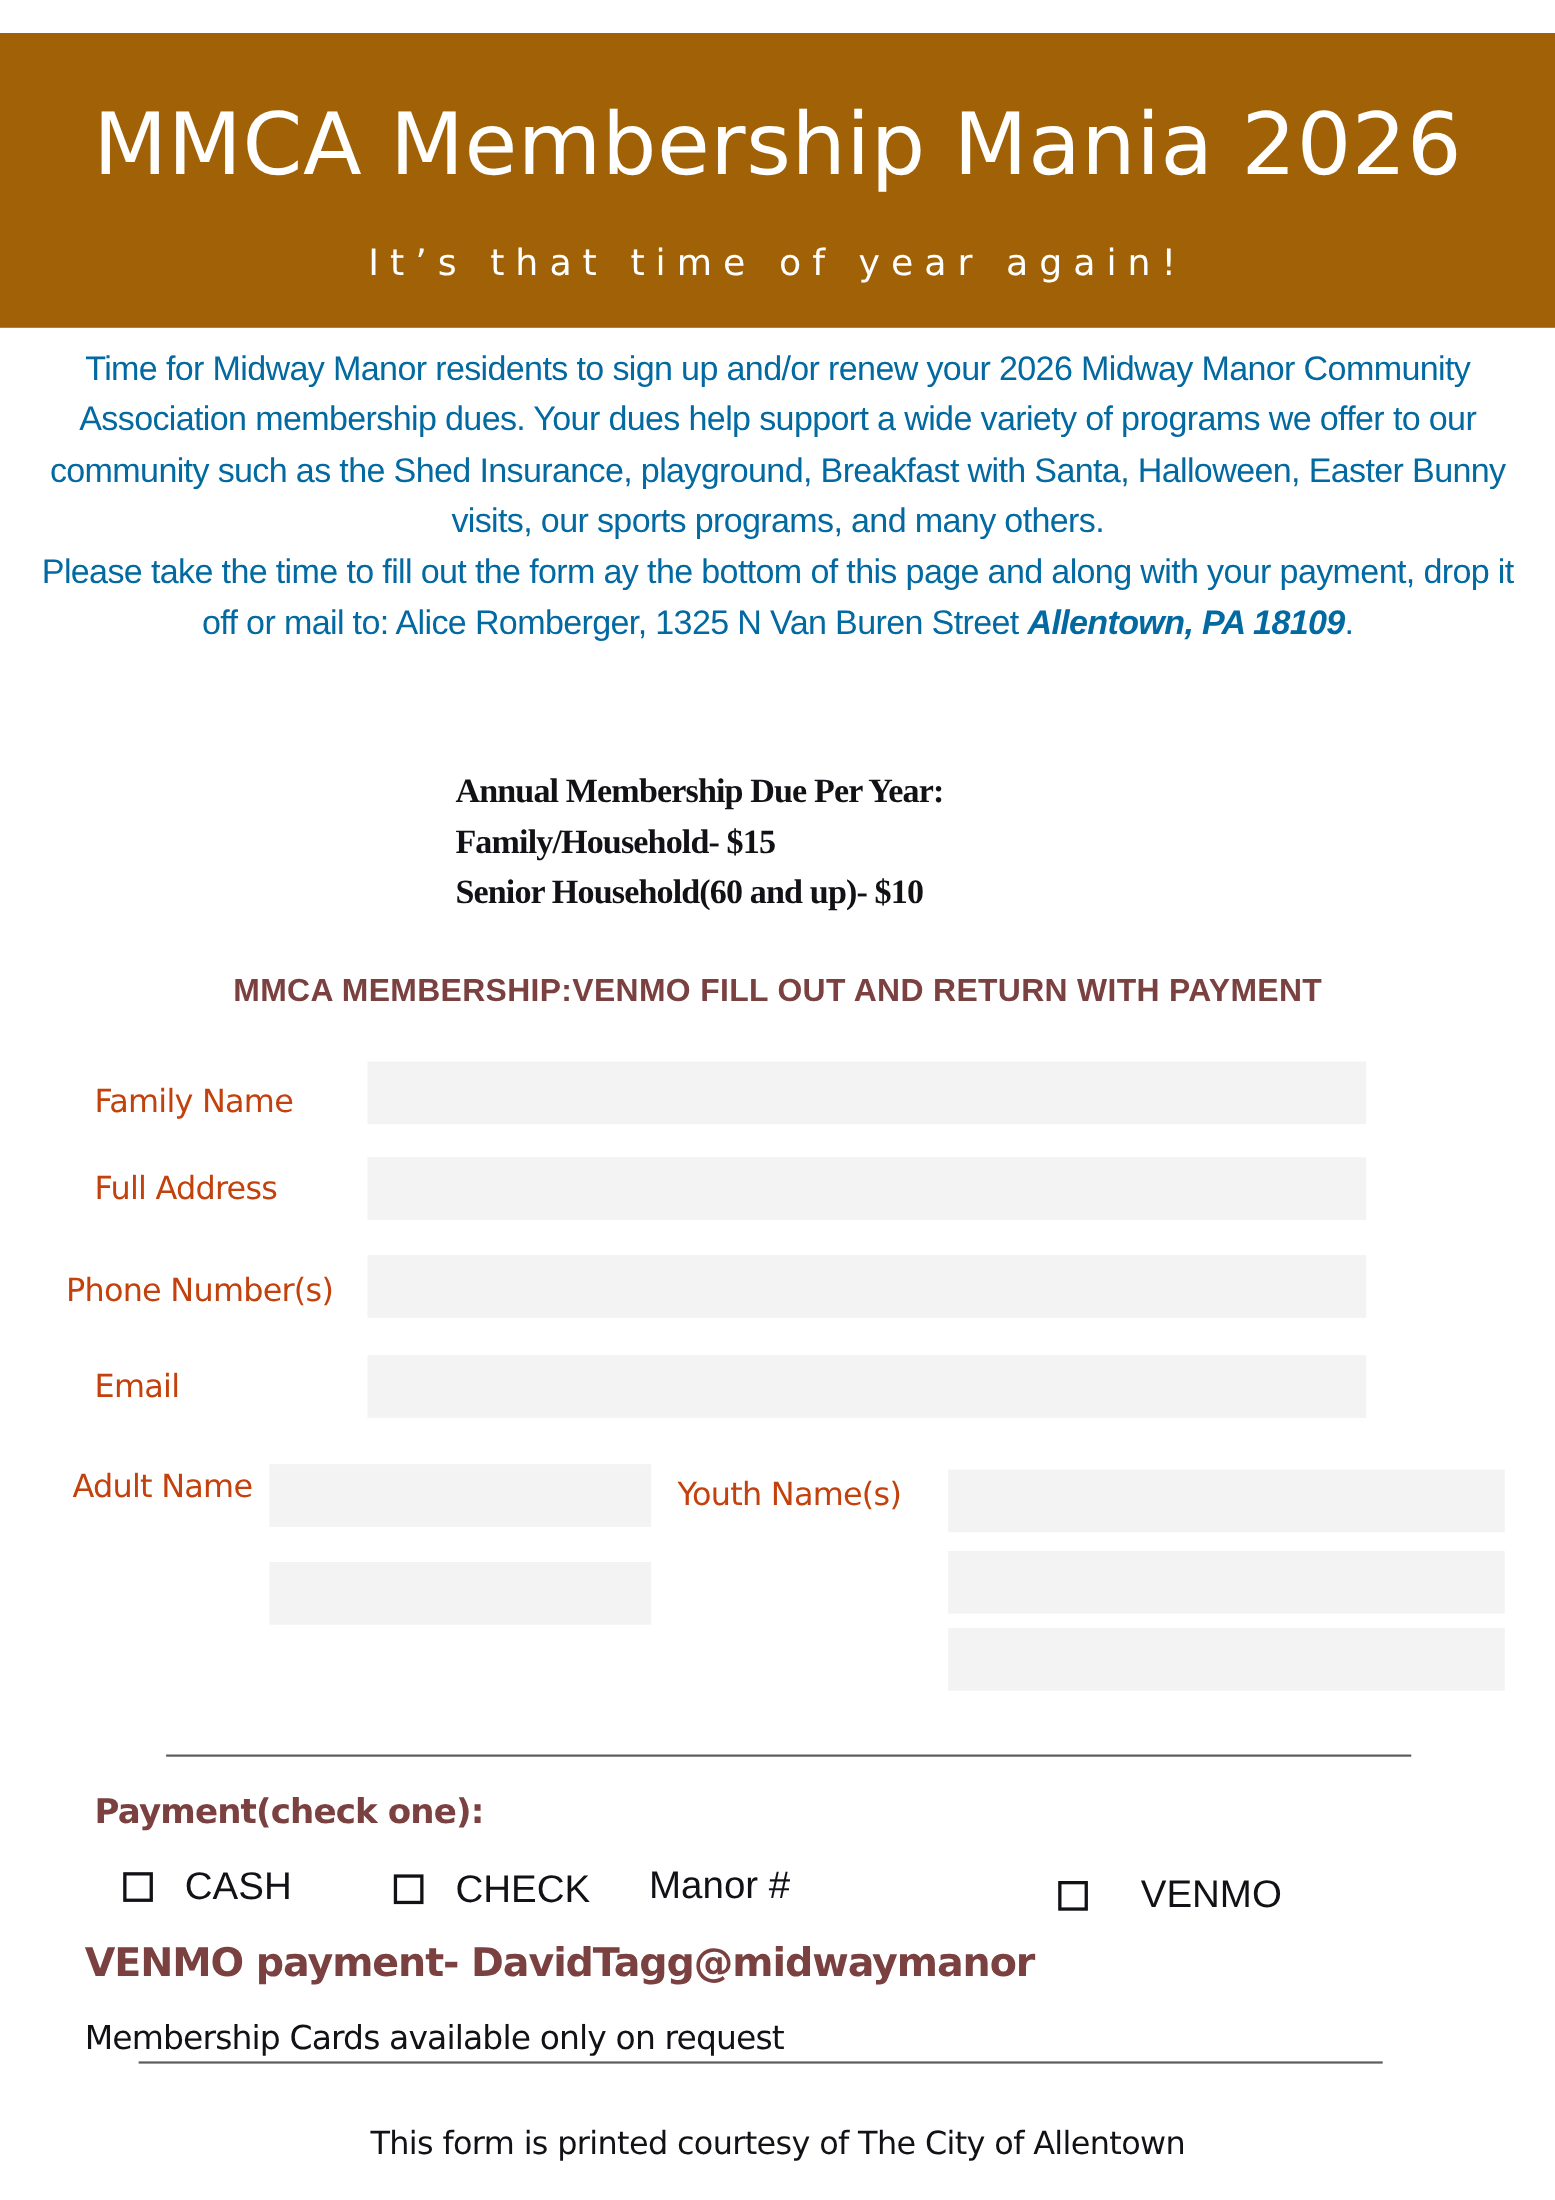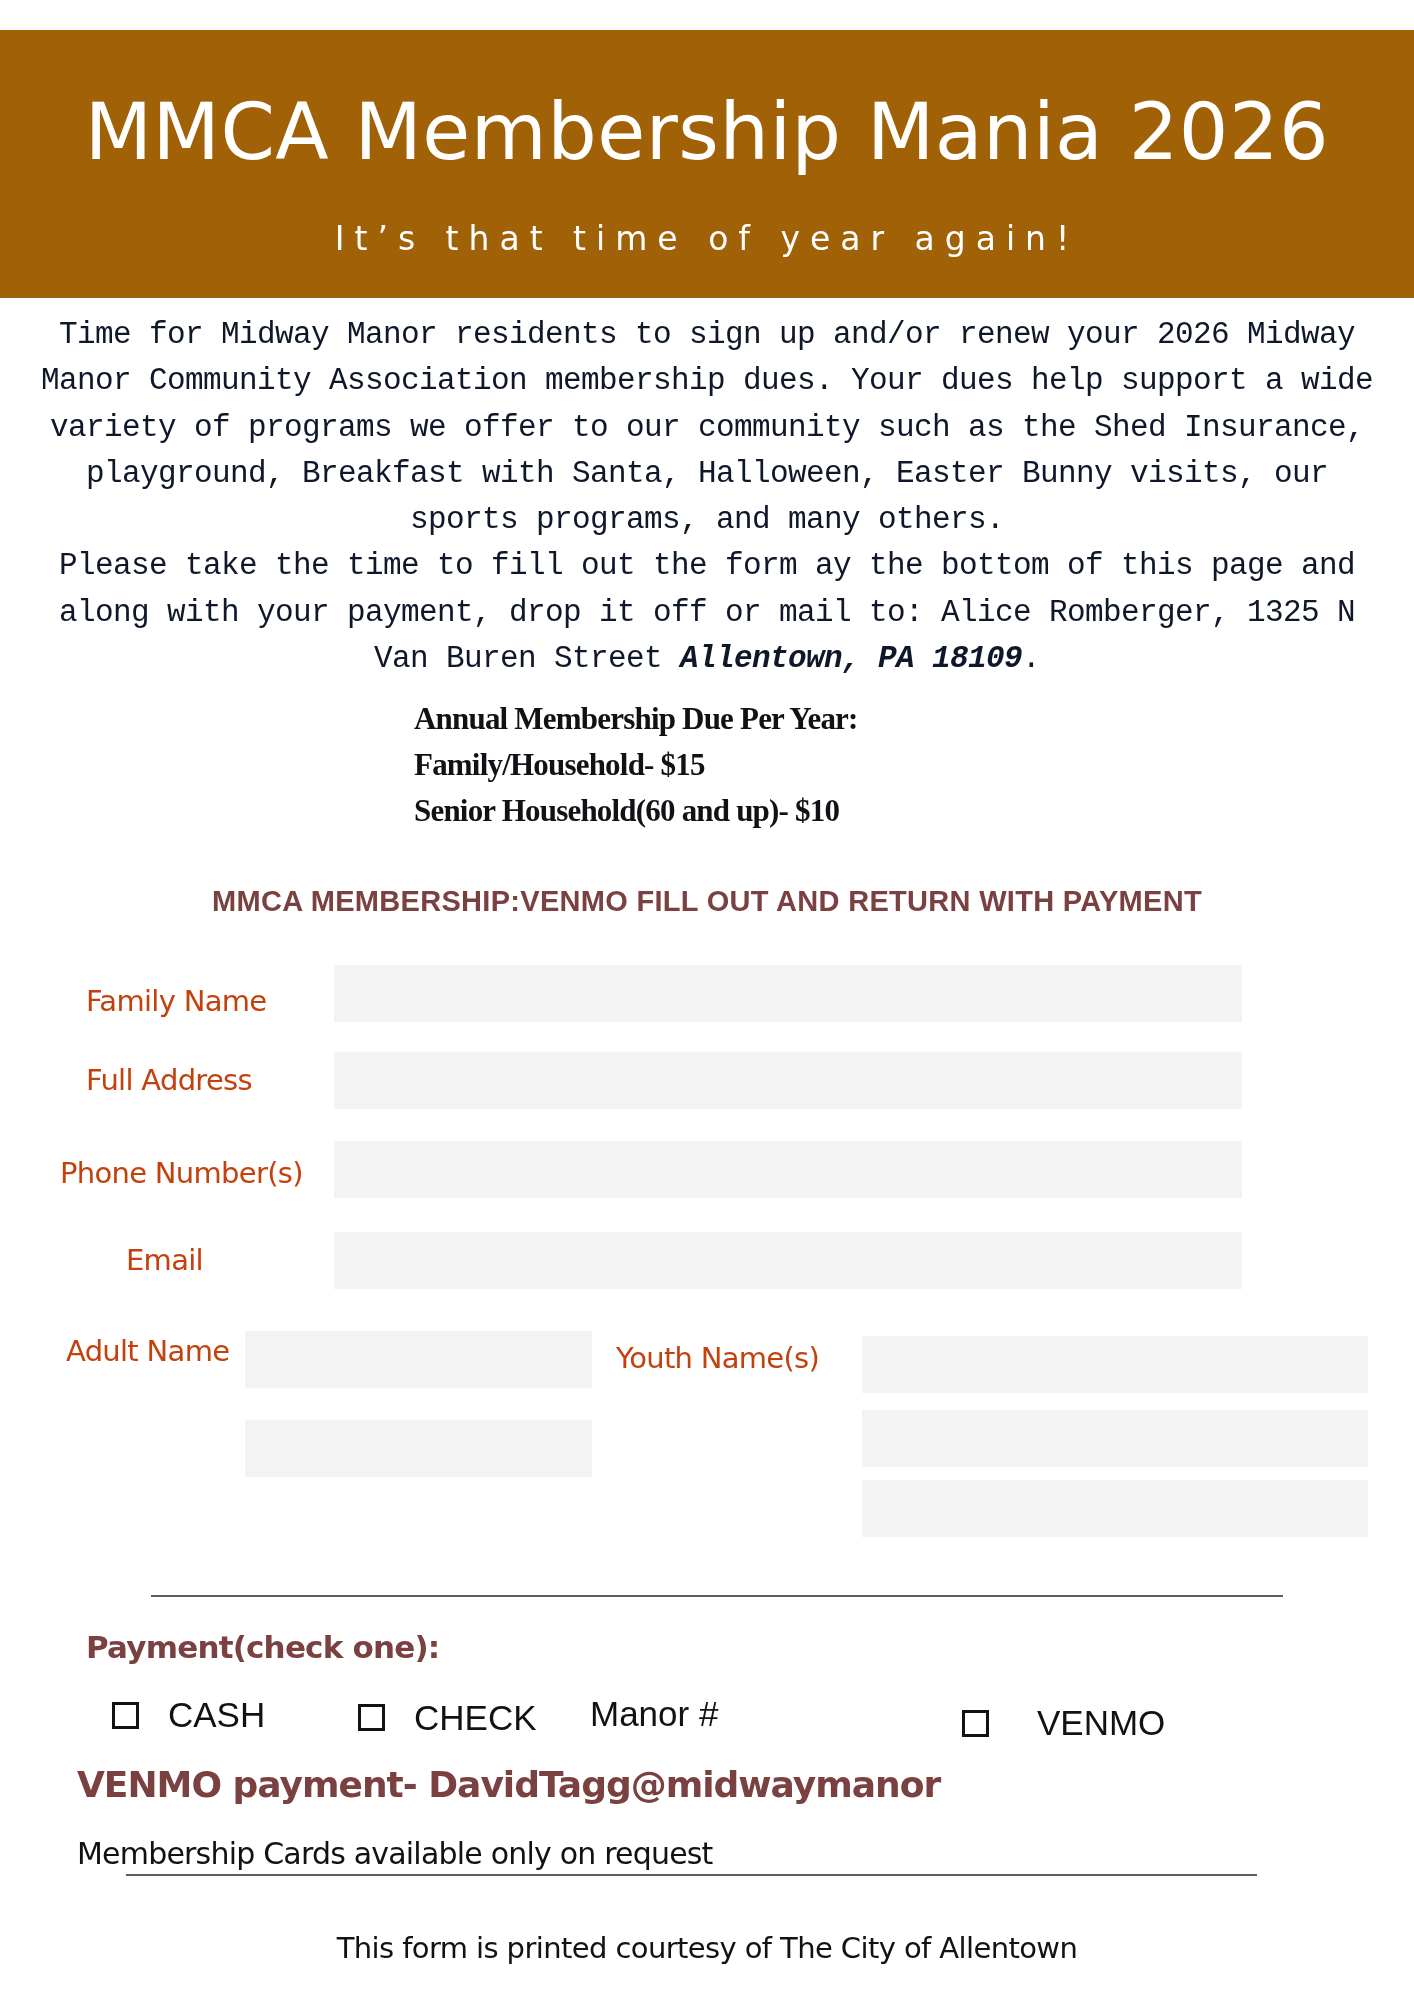--- a/index.html
+++ b/index.html
@@ -16,22 +16,22 @@
     font-family: "DejaVu Sans", sans-serif; font-weight: normal;
   }
   .banner-subtitle {
     position: absolute; left: 0; top: 184px; width: 1414px; text-align: center;
     color: #ffffff; font-size: 33px; line-height: 50px; letter-spacing: 10px;
     font-family: "DejaVu Sans", sans-serif;
   }
 
   .intro {
     position: absolute; left: 30px; top: 312px; width: 1354px; text-align: center;
-    font-size: 31px; line-height: 46.3px; color: #0f172a;
-    font-family: Liberation Mono, monospace; letter-spacing: -0.6px;
+    font-size: 31px; line-height: 46.3px; color: #0369a1;
+    font-family: Liberation Sans, sans-serif; letter-spacing: -0.6px;
   }
   .intro .bi { font-weight: bold; font-style: italic; }
 
   .dues {
     position: absolute; left: 414px; top: 696px; width: 700px;
     font-size: 31px; line-height: 46px; font-weight: bold; color: #111116;
     font-family: Liberation Serif, serif; letter-spacing: -0.8px;
   }
 
   .form-heading {
@@ -103,21 +103,21 @@
 
 <div class="label" style="left:86px; top:981px;">Family Name</div>
 <input class="field" type="text" style="left: 334px; top: 965px; width: 908px; height: 57px;" value="">
 
 <div class="label" style="left:86px; top:1060px;">Full Address</div>
 <input class="field" type="text" style="left: 334px; top: 1052px; width: 908px; height: 57px;" value="">
 
 <div class="label" style="left:60px; top:1153px;">Phone Number(s)</div>
 <input class="field" type="text" style="left: 334px; top: 1141px; width: 908px; height: 57px;" value="">
 
-<div class="label" style="left:86px; top:1240px;margin-left:40px;">Email</div>
+<div class="label" style="left:86px; top:1240px;">Email</div>
 <input class="field" type="email" style="left: 334px; top: 1232px; width: 908px; height: 57px;" value="">
 
 <div class="label" style="left:66px; top:1331px;">Adult Name</div>
 <input class="field" type="text" style="left: 245px; top: 1331px; width: 347px; height: 57px;" value="">
 <input class="field" type="text" style="left: 245px; top: 1420px; width: 347px; height: 57px;" value="">
 
 <div class="label" style="left:616px; top:1338px;">Youth Name(s)</div>
 <input class="field" type="text" style="left: 862px; top: 1336px; width: 506px; height: 57px;" value="">
 <input class="field" type="text" style="left: 862px; top: 1410px; width: 506px; height: 57px;" value="">
 <input class="field" type="text" style="left: 862px; top: 1480px; width: 506px; height: 57px;" value="">

